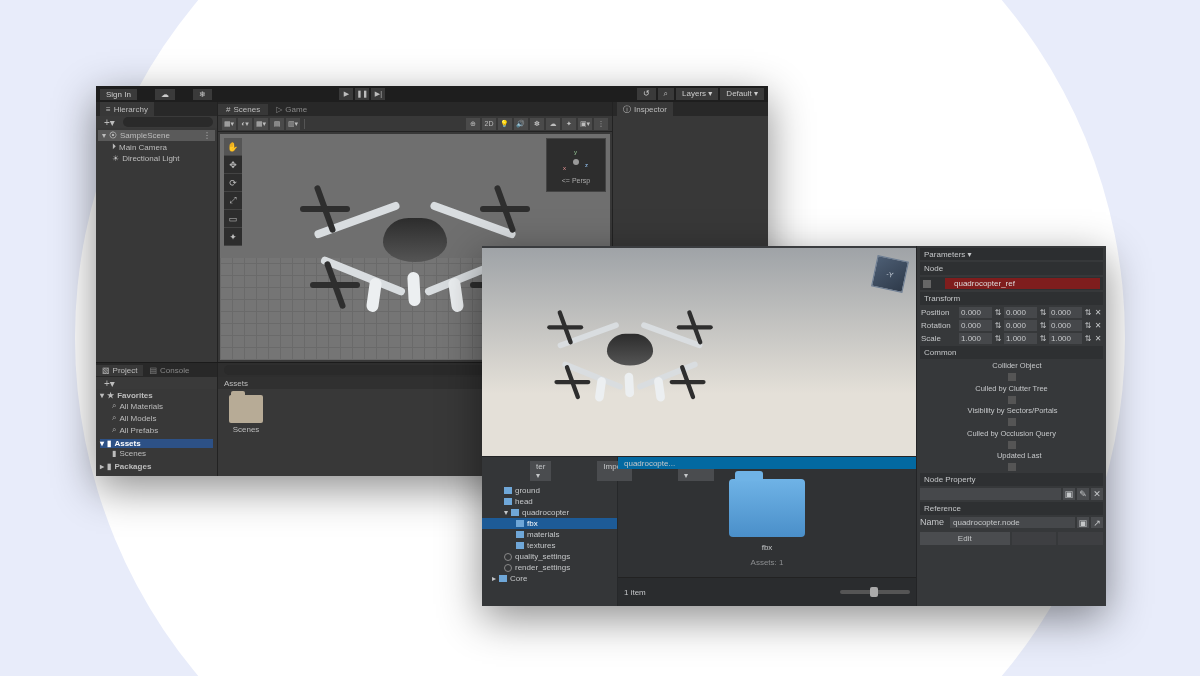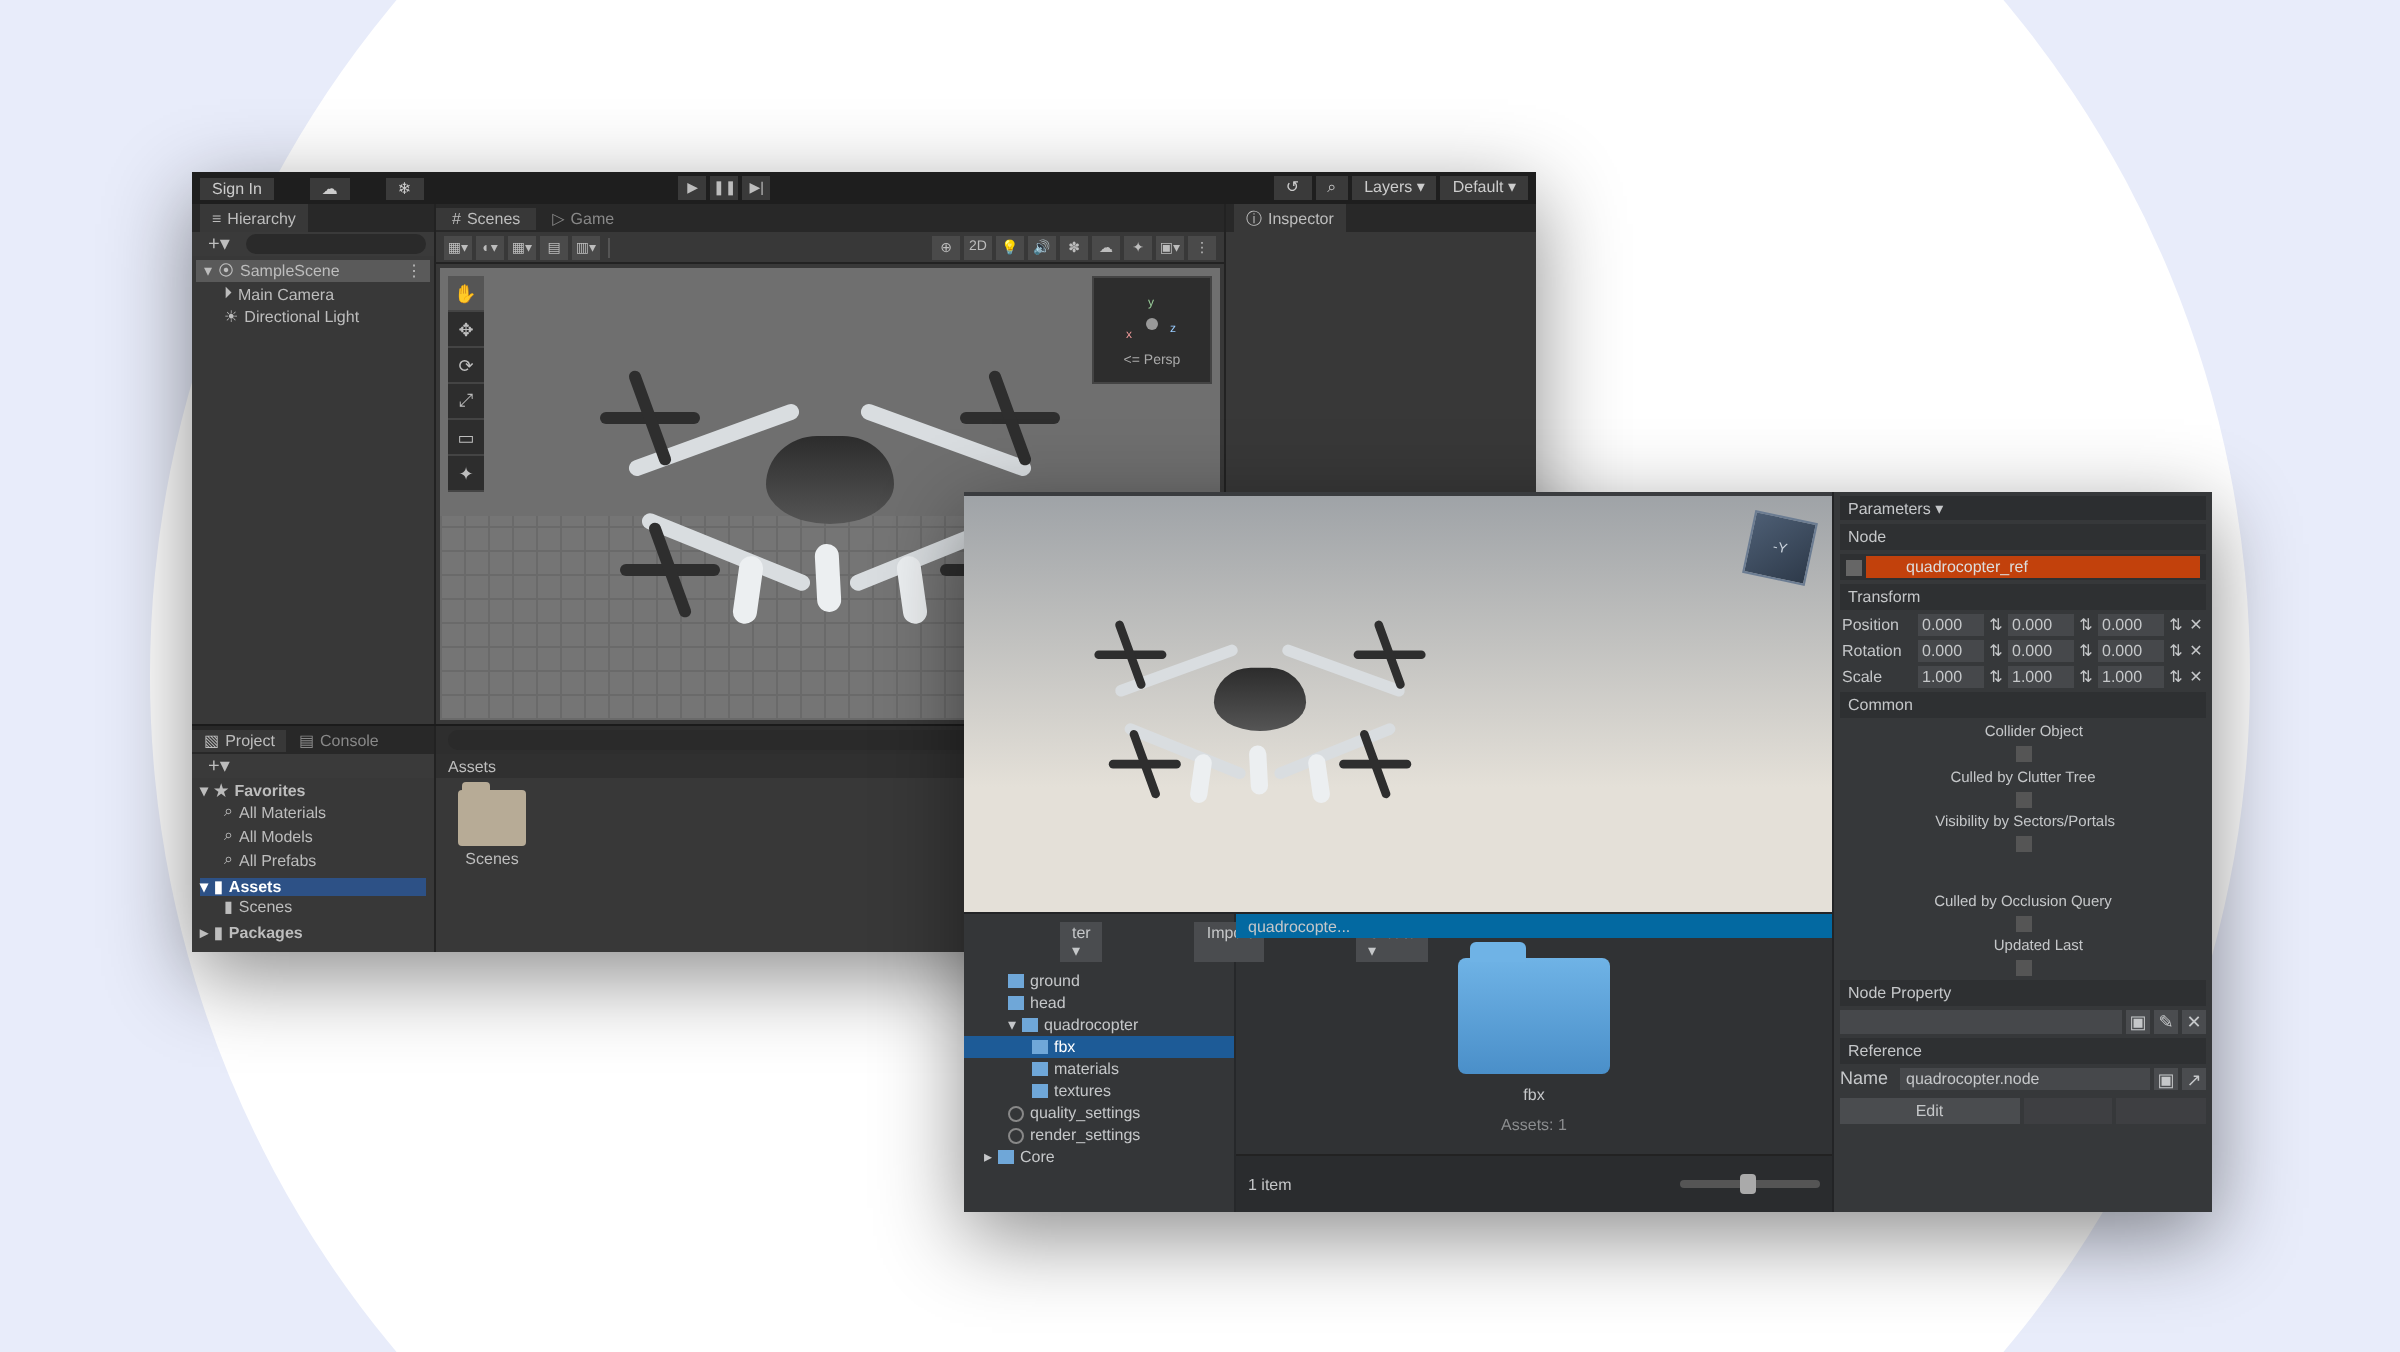--- a/index.html
+++ b/index.html
@@ -287,21 +287,21 @@
   .unigine .paramsPanel {
     width:190px; background:#36383a; border-left:1px solid #232426;
     display:flex; flex-direction:column; padding:2px 3px; gap:2px;
   }
   .unigine .paramsPanel .tabrow{ height:12px; background:#2c2e30; display:flex; align-items:center; padding:0 4px; font-size:8px;}
   .unigine .paramsPanel .secthdr{ background:#2e3032; padding:2px 4px; font-size:8px;}
   .unigine .paramsPanel .nodefield{
     display:flex; align-items:center; gap:2px; background:#2e3032; padding:1px 3px; font-size:8px;
   }
   .unigine .paramsPanel .nodefield input{
-    flex:1; background:#c2410c; border:none; color:#ddd; font-size:8px; padding:1px 20px;
+    flex:1; background:#7f1d1d; border:none; color:#ddd; font-size:8px; padding:1px 9px;margin-left:12px;
   }
   .unigine .paramsPanel .vecrow{
     display:flex; align-items:center; gap:2px; font-size:8px; padding:0 1px;
   }
   .unigine .paramsPanel .vecrow .lbl{ width:36px;}
   .unigine .paramsPanel .vecrow .num{
     flex:1; background:#46484b; padding:1px 2px;
   }
   .unigine .paramsPanel .vecrow .spin{ width:8px; text-align:center;}
   .unigine .paramsPanel .chkrow{
@@ -660,21 +660,21 @@
       <div class="secthdr">Common</div>
       <div class="chkrow">
           <span style="width:60px;text-align:right;">Collider Object</span>
           <span class="chk"></span>
         <span style="flex:1;text-align:right;">Culled by Clutter Tree</span>
           <span class="chk"></span>
         </div>
       <div class="chkrow">
           <span style="width:92px;text-align:right;">Visibility by Sectors/Portals</span>
           <span class="chk"></span>
-        <span style="flex:1;text-align:center;margin-top:17px;">Culled by Occlusion Query</span>
+        <span style="flex:1;text-align:center;">Culled by Occlusion Query</span>
           <span class="chk"></span>
         </div>
       <div class="chkrow">
           <span style="width:60px;text-align:right;">Updated Last</span>
           <span class="chk"></span>
         </div>
 
       <div class="secthdr">Node Property</div>
       <div class="refrow">
         <div class="fld" style="height:12px;"></div>

